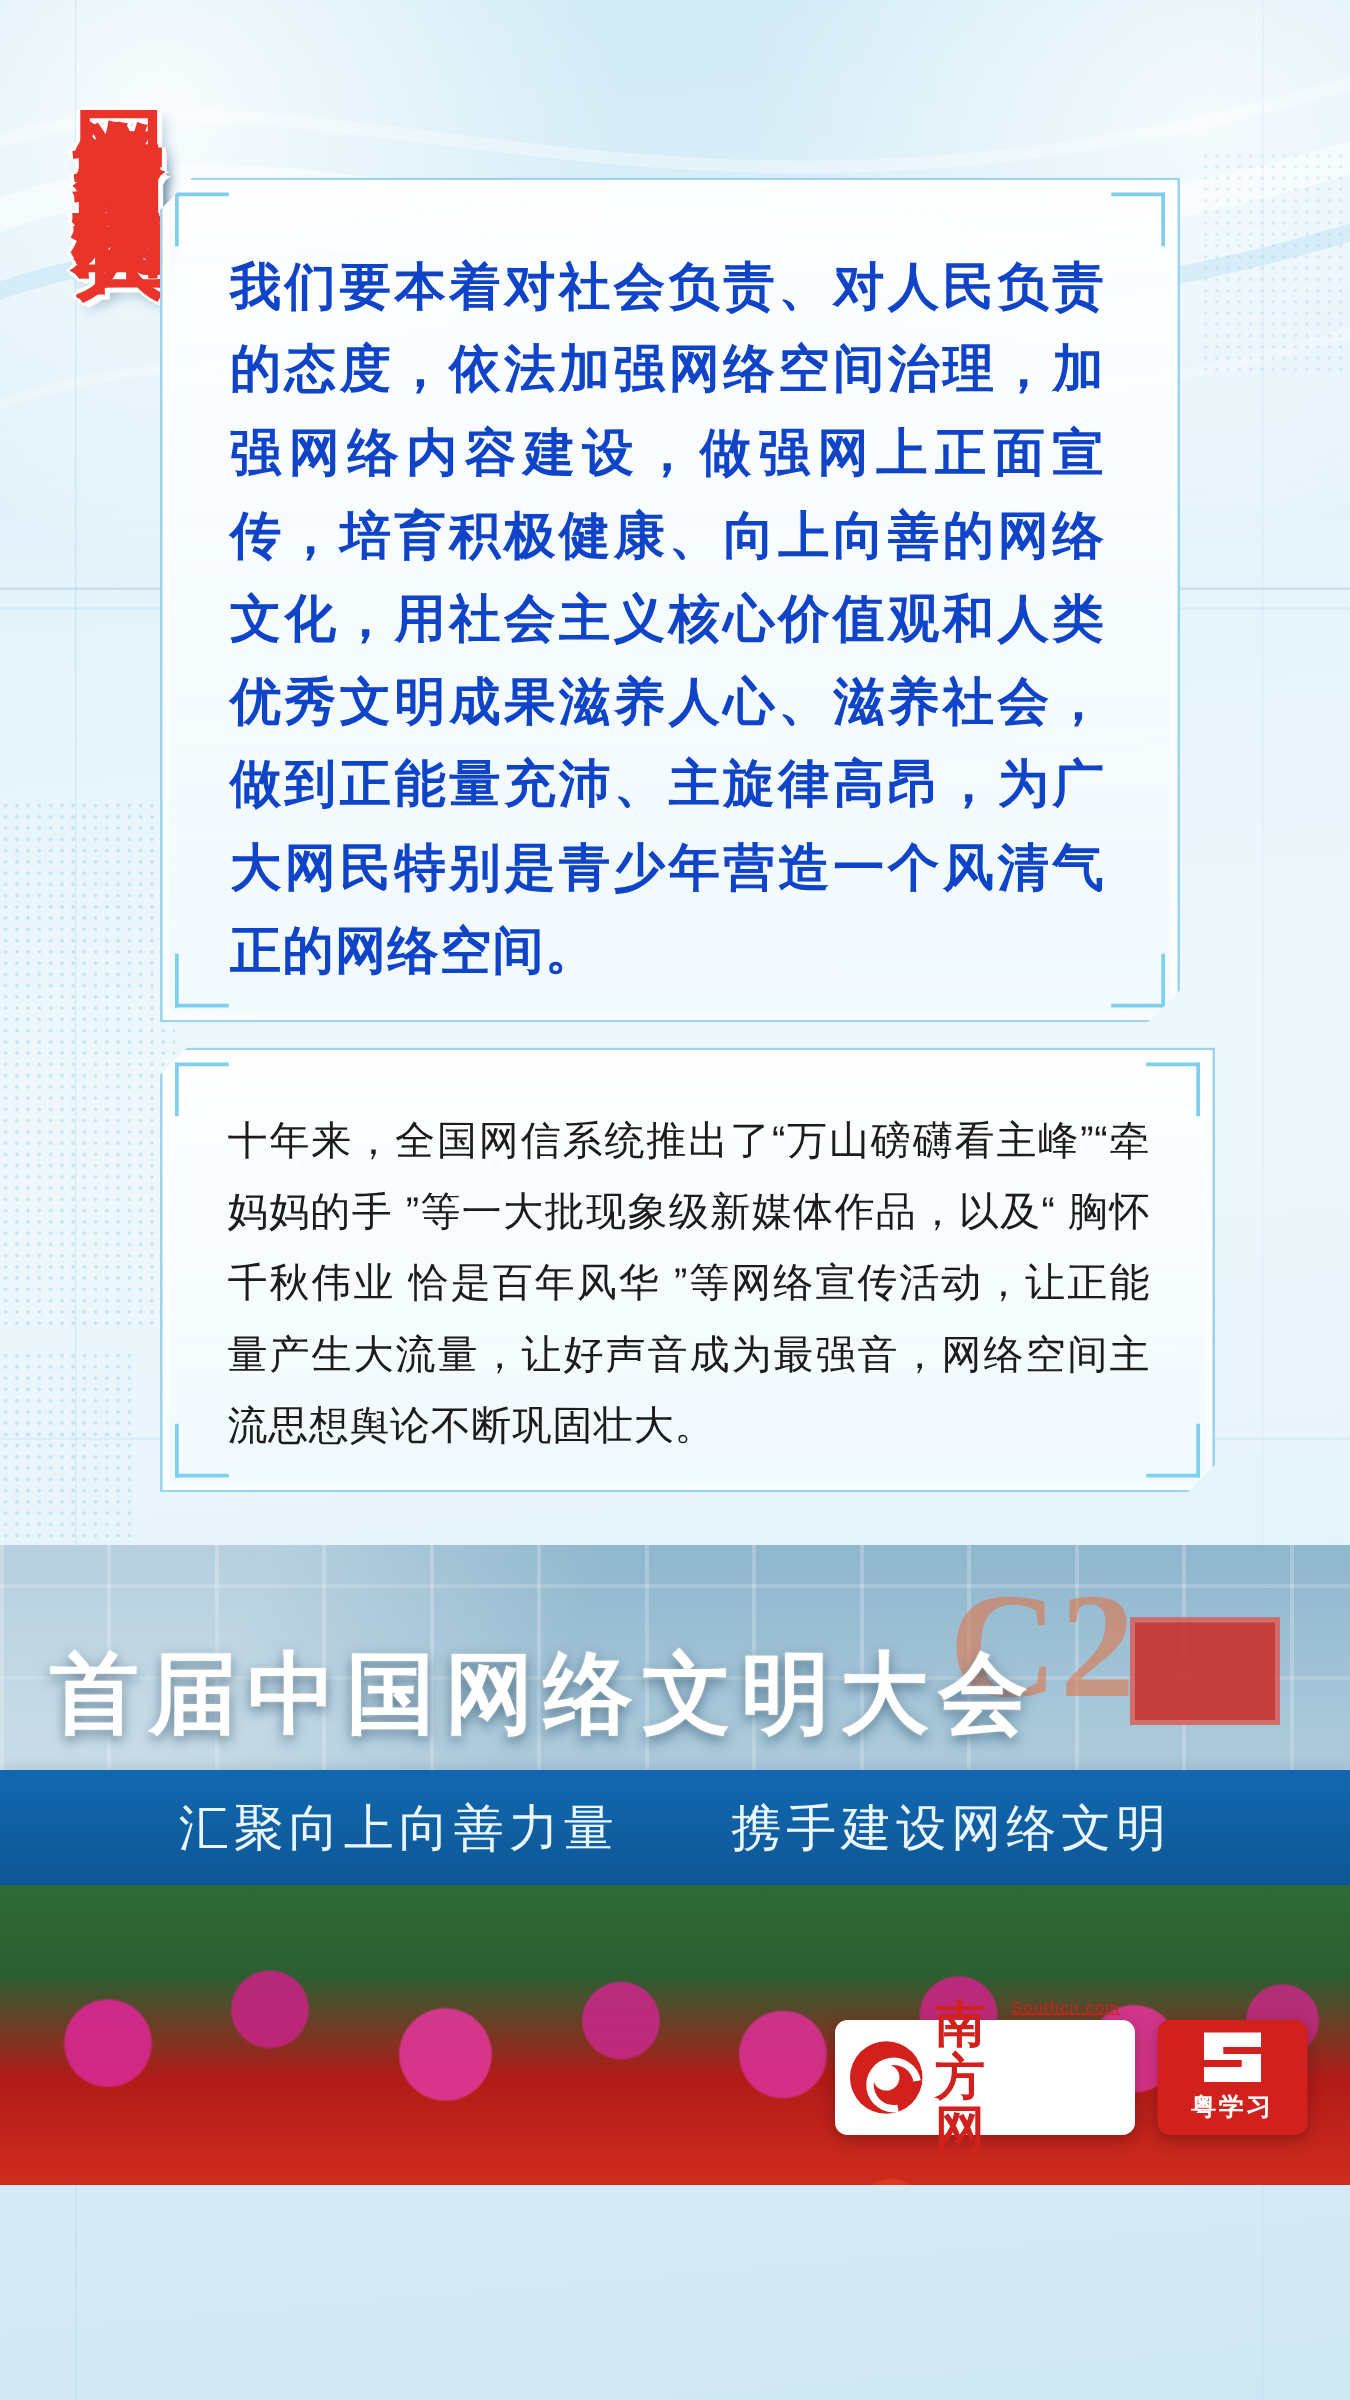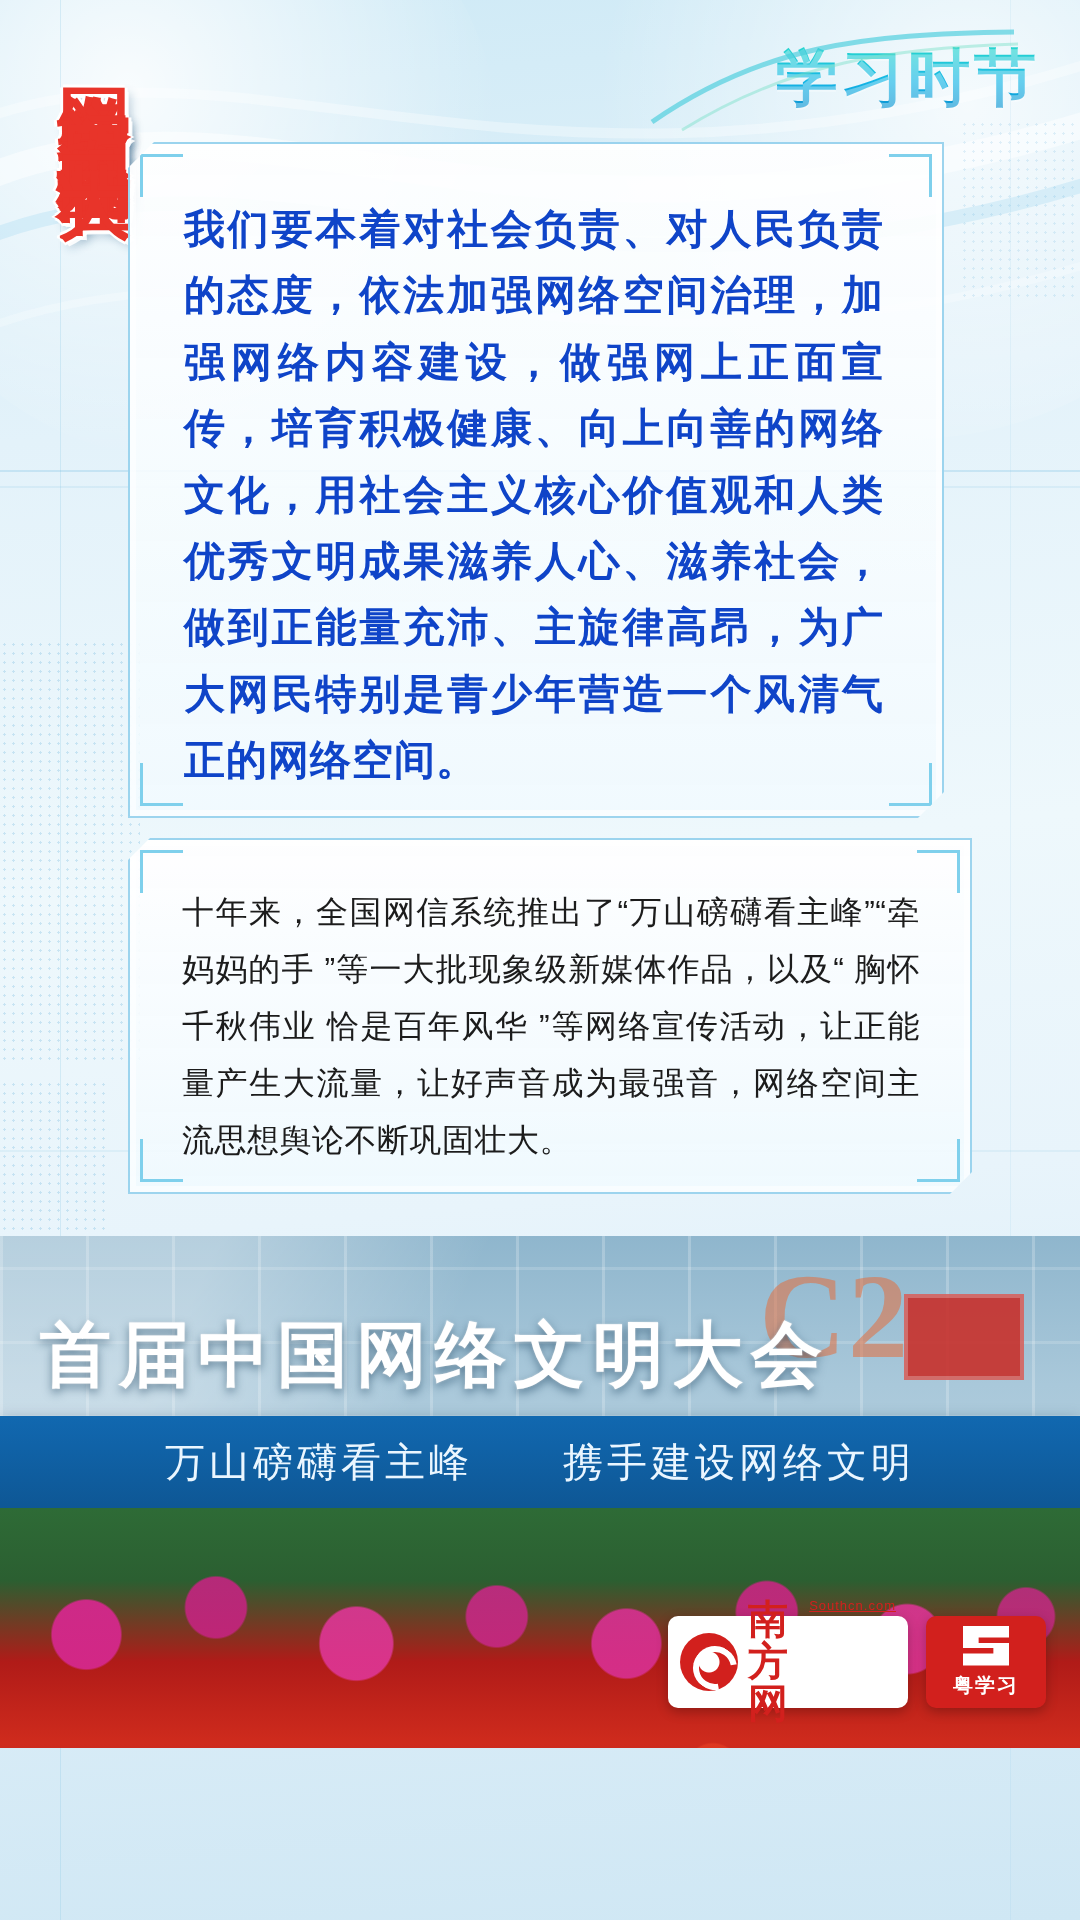--- a/index.html
+++ b/index.html
@@ -215,27 +215,20 @@
     <div class="band" style="top:470px;"></div>
     <div class="band" style="top:486px;opacity:.5;"></div>
     <div class="band" style="top:1150px;opacity:.45;"></div>
     <div class="vline" style="left:60px;"></div>
     <div class="vline" style="left:1010px;opacity:.5;"></div>
     <div class="dotgrid dg1"></div>
     <div class="dotgrid dg2"></div>
     <div class="dotgrid dg3"></div>
   </div>
 
-  <div class="brand">
-    <svg class="brand-swoosh" viewBox="0 0 380 110" preserveAspectRatio="none">
-      <path d="M10,96 C120,20 220,8 372,6" stroke="rgba(70,205,220,.65)" stroke-width="5" fill="none"></path>
-      <path d="M40,104 C150,36 250,22 376,18" stroke="rgba(120,225,200,.45)" stroke-width="3" fill="none"></path>
-    </svg>
-    <div class="brand-text">学习时节</div>
-  </div>
 
   <div class="vtitle">网络空间主流思想舆论巩固壮大</div>
 
   <div class="card quote">
     <span class="corner c-tl"></span>
     <span class="corner c-tr"></span>
     <span class="corner c-bl"></span>
     <span class="corner c-br"></span>
     <div class="quote-text">我们要本着对社会负责、对人民负责的态度，依法加强网络空间治理，加强网络内容建设，做强网上正面宣传，培育积极健康、向上向善的网络文化，用社会主义核心价值观和人类优秀文明成果滋养人心、滋养社会，做到正能量充沛、主旋律高昂，为广大网民特别是青少年营造一个风清气正的网络空间。</div>
   </div>
@@ -247,21 +240,21 @@
     <span class="corner c-br"></span>
     <div class="note-text">十年来，全国网信系统推出了“万山磅礴看主峰”“牵妈妈的手 ”等一大批现象级新媒体作品，以及“ 胸怀千秋伟业 恰是百年风华 ”等网络宣传活动，让正能量产生大流量，让好声音成为最强音，网络空间主流思想舆论不断巩固壮大。</div>
   </div>
 
   <div class="photo">
     <div class="facade"></div>
     <div class="c2">C2</div>
     <div class="banner-red"></div>
     <div class="event-title">首届中国网络文明大会</div>
     <div class="event-sub">
-      <span>万山磅礴看主峰</span>
+      <span>汇聚向上向善力量</span>
       <span>携手建设网络文明</span>
     </div>
     <div class="flowers"></div>
 
     <div class="logo-southcn">
       <span class="sc-mark"></span>
       <span class="sc-txt">
         <span class="sc-cn">南方网</span>
         <span class="sc-en">Southcn.com</span>
       </span>

